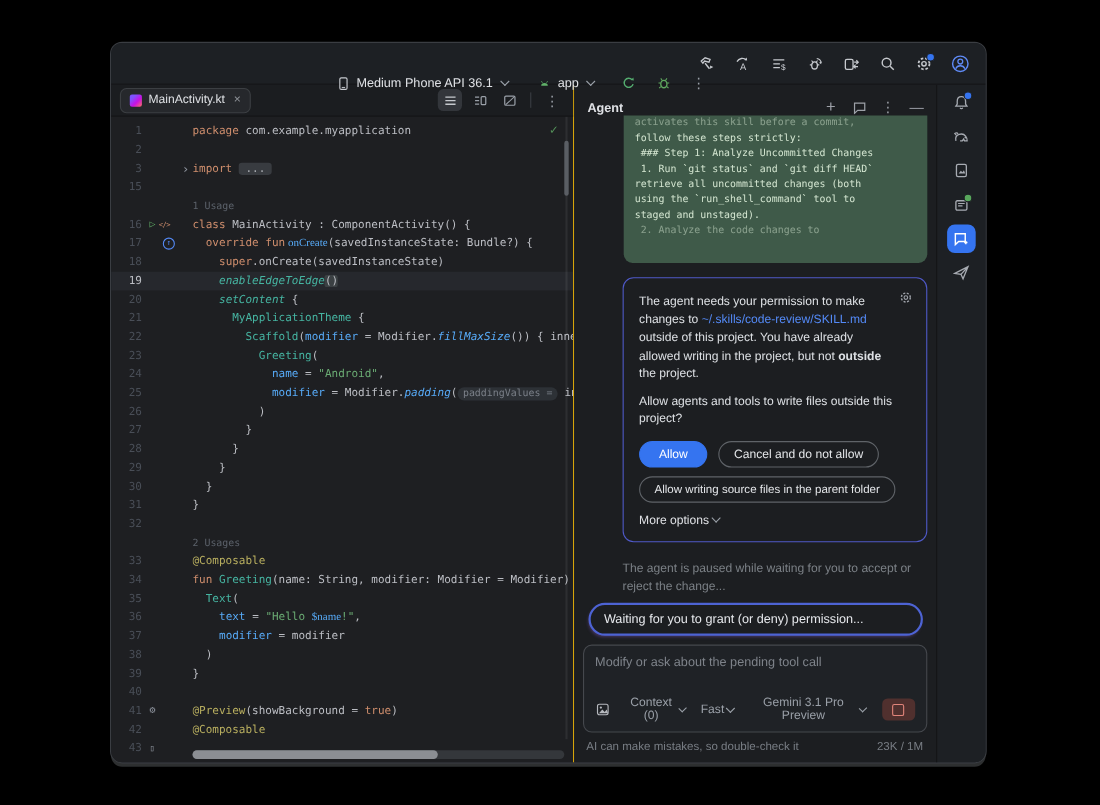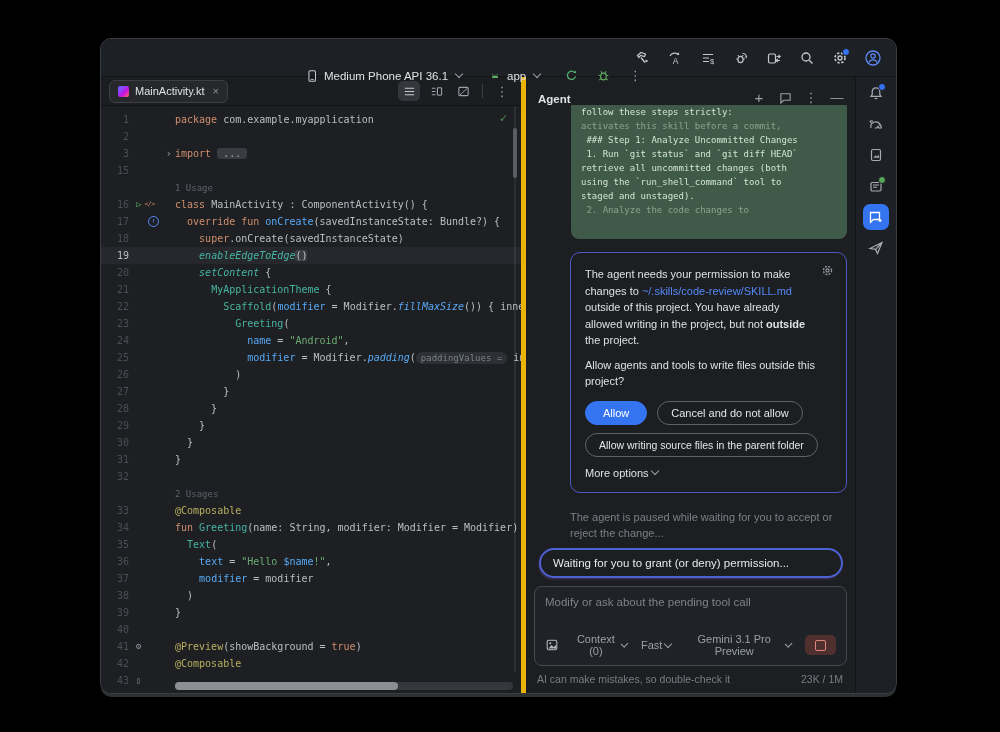--- a/index.html
+++ b/index.html
@@ -15,40 +15,40 @@
   .tbtn{display:flex;align-items:center;gap:5px;background:none;border:none;color:#dfe1e5;
         font-size:11.5px;font-family:inherit;padding:4px 6px;border-radius:6px;cursor:default;}
   .icbtn{position:relative;width:26px;height:26px;display:grid;place-items:center;border-radius:6px;background:none;border:none;padding:0;}
   .chev{display:inline-block;width:5px;height:5px;border-right:1.4px solid #9aa0a8;border-bottom:1.4px solid #9aa0a8;
         transform:rotate(45deg);margin:-3px 0 0 3px;}
   .dot{position:absolute;width:6px;height:6px;border-radius:50%;background:var(--accent);top:3px;right:3px;border:1.5px solid #1d2024;}
   .gdot{position:absolute;width:6px;height:6px;border-radius:50%;background:#58a75c;top:3px;right:3px;border:1.5px solid #1d2024;}
   .kebab{color:#9aa0a8;font-size:13px;line-height:1;}
   
   .main{display:flex;height:617px;}
-  .editor-col{width:420px;display:flex;flex-direction:column;background:#1e1f22;border-right:5px solid #eab308;}
+  .editor-col{width:420px;display:flex;flex-direction:column;background:#1e1f22;border-right:1px solid #eab308;}
   .tabbar{height:28px;background:#1b1d20;border-bottom:1px solid #141517;display:flex;align-items:center;padding:0 8px;}
   .tab{display:flex;align-items:center;gap:6px;height:21px;padding:0 8px;background:#26282c;border:1px solid #3c3f43;
        border-radius:6px;font-size:11px;color:#dfe1e5;}
   .kticon{width:11px;height:11px;border-radius:2px;background:linear-gradient(135deg,#7f52ff 25%,#c811e2 60%,#ff6f61);}
   .tclose{color:#8c9096;font-size:11px;margin-left:2px;}
   .viewmodes{margin-left:auto;display:flex;align-items:center;gap:5px;}
   .vbtn{width:22px;height:20px;display:grid;place-items:center;border-radius:5px;background:none;border:none;padding:0;}
   .vbtn.sel{background:#33363b;}
   .vdiv{width:1px;height:14px;background:#3a3d42;margin:0 3px;}
   
   .code-area{flex:1;position:relative;overflow:hidden;padding-top:5px;
              font-family:"DejaVu Sans Mono",monospace;font-size:10px;}
   .crow{display:flex;height:17px;line-height:17px;white-space:pre;}
   .crow.hl{background:#26282d;}
   .ln{width:28px;text-align:right;color:#494e57;flex:none;}
   .crow.hl .ln{color:#bcbec4;}
   .gut{width:46px;flex:none;display:flex;align-items:center;gap:3px;padding-left:7px;box-sizing:border-box;}
   .ct{flex:1;overflow:hidden;}
-  .tk-kw{color:#cf8e6d;} .tk-pl{color:#bcbec4;} .tk-fn{color:#57aaf7;}
+  .tk-kw{color:#cf8e6d;} .tk-pl{color:#bcbec4;} .tk-fn{color:#57aaf7;font-family:Liberation Serif, serif;}
   .tk-fni{color:#57aaf7;font-style:italic;} .tk-cm{color:#46b5a2;} .tk-cmi{color:#46b5a2;font-style:italic;}
   .tk-na{color:#57aaf7;text-align:center;} .tk-str{color:#6aab73;} .tk-ann{color:#b8ae5f;}
   .tk-usage{color:#5c626b;font-size:9px;}
   .tk-fold{background:#383b40;color:#a8abb0;border-radius:3px;}
   .tk-inlay{background:#2d3136;color:#7b8089;border-radius:7px;padding:1px 5px;font-size:9px;}
   .tk-brc{color:#bcbec4;background:#3b4043;border-radius:2px;}
   .gi-run{color:#5fad65;font-size:9px;} .gi-markup{color:#cf8e6d;font-size:6.5px;letter-spacing:-.5px;}
   .gi-override{color:#548af7;border:1px solid #548af7;border-radius:50%;width:9px;height:9px;line-height:8px;
                font-size:7px;text-align:center;margin-left:12px;}
   .gi-fold{color:#9096a0;margin-left:auto;margin-right:3px;font-size:11px;}
@@ -289,22 +289,22 @@
                 <path d="M2 3 h10 v7 h-7 l-3 3 z" fill="none" stroke="#9da1a8" stroke-width="1.2"></path>
               </svg>
             </button>
             <button class="ah-ic">⋮</button>
             <button class="ah-ic">—</button>
           </div>
         </div>
 
         <div class="chat">
           <div class="skill-block" id="skill-block">
+              <div class="sline dim">activates this skill before a commit,</div>
               <div class="sline">follow these steps strictly:</div>
-              <div class="sline dim">activates this skill before a commit,</div>
               <div class="sline"></div>
               <div class="sline"> ### Step 1: Analyze Uncommitted Changes</div>
               <div class="sline"> 1. Run `git status` and `git diff HEAD`</div>
               <div class="sline">retrieve all uncommitted changes (both</div>
               <div class="sline">using the `run_shell_command` tool to</div>
               <div class="sline">staged and unstaged).</div>
               <div class="sline dim"> 2. Analyze the code changes to</div>
             </div>
 
           <div class="perm-card">

